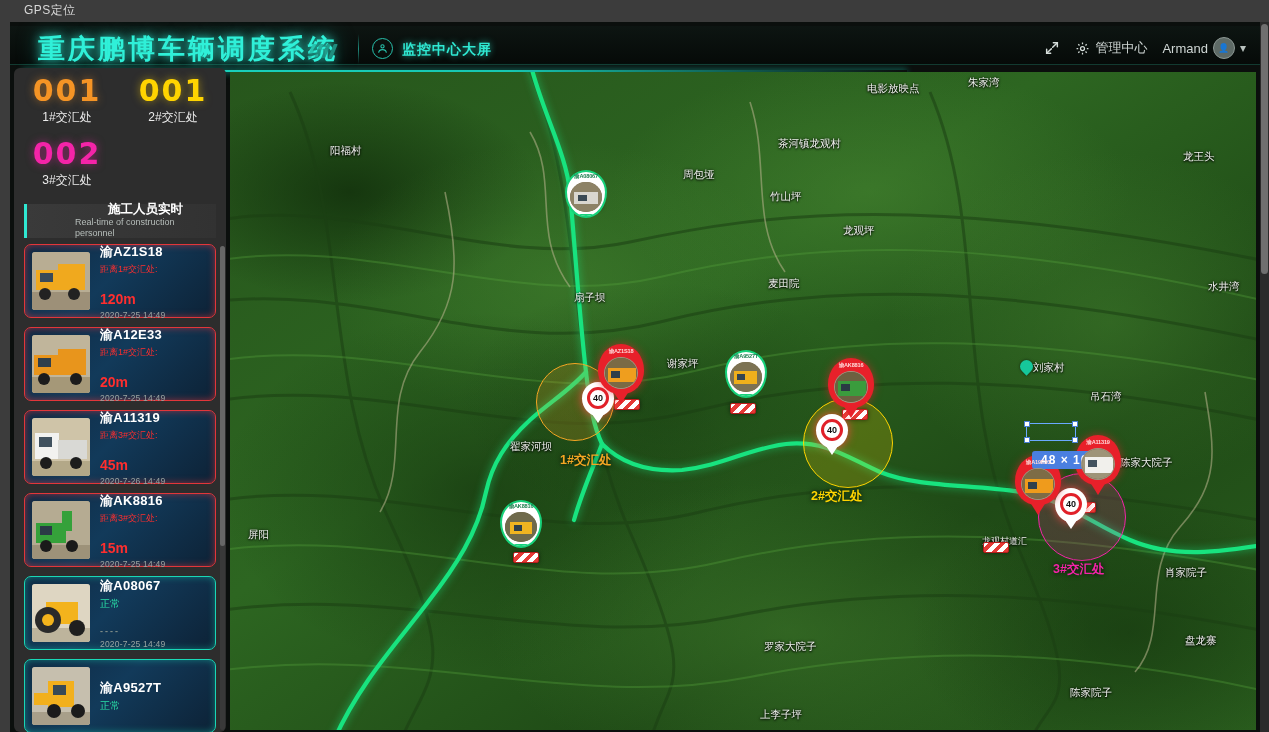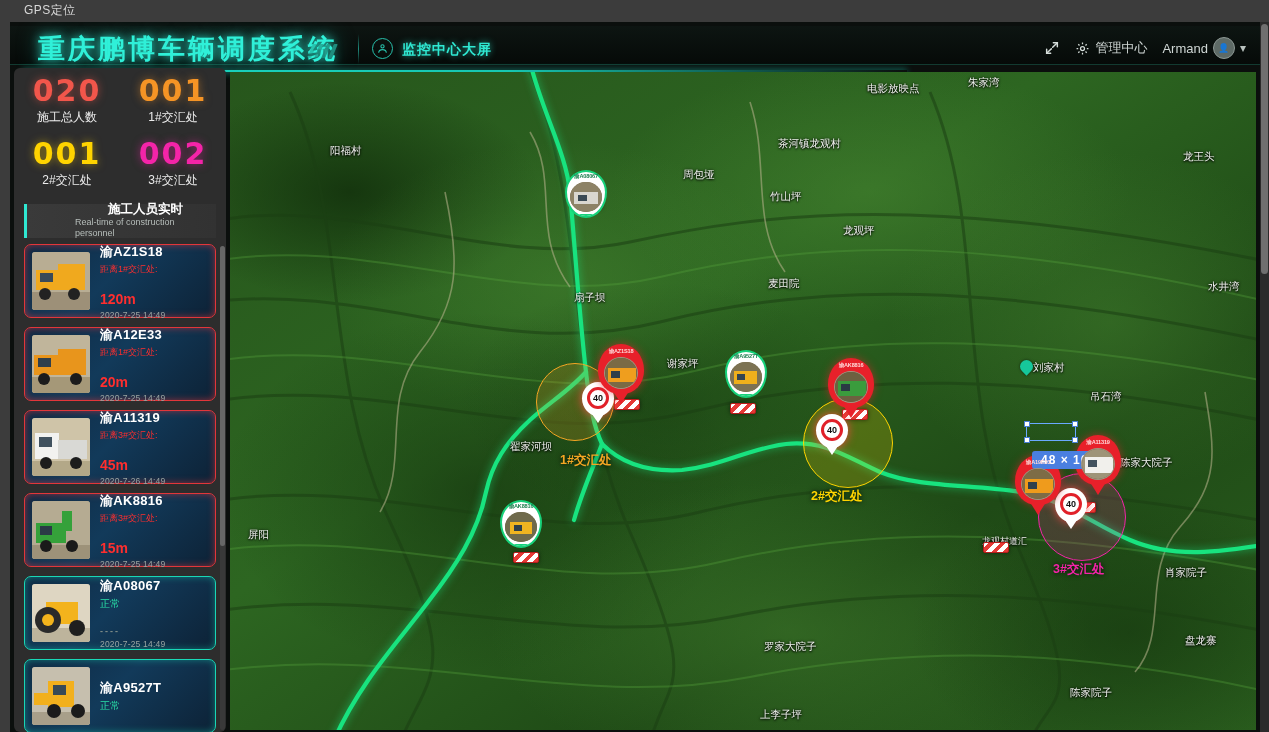--- a/index.html
+++ b/index.html
@@ -317,24 +317,20 @@
               <span>👤</span>
             </span>
           <span class="chev">▾</span>
         </div>
       </div>
     </div>
 
     <div class="left-panel">
 
       <div class="stats">
-        <div class="stat">
-          <div class="stat-num c-red">020</div>
-          <div class="stat-lbl">施工总人数</div>
-        </div>
         <div class="stat">
           <div class="stat-num c-org">001</div>
           <div class="stat-lbl">1#交汇处</div>
         </div>
         <div class="stat">
           <div class="stat-num c-yel">001</div>
           <div class="stat-lbl">2#交汇处</div>
         </div>
         <div class="stat">
           <div class="stat-num c-mag">002</div>

